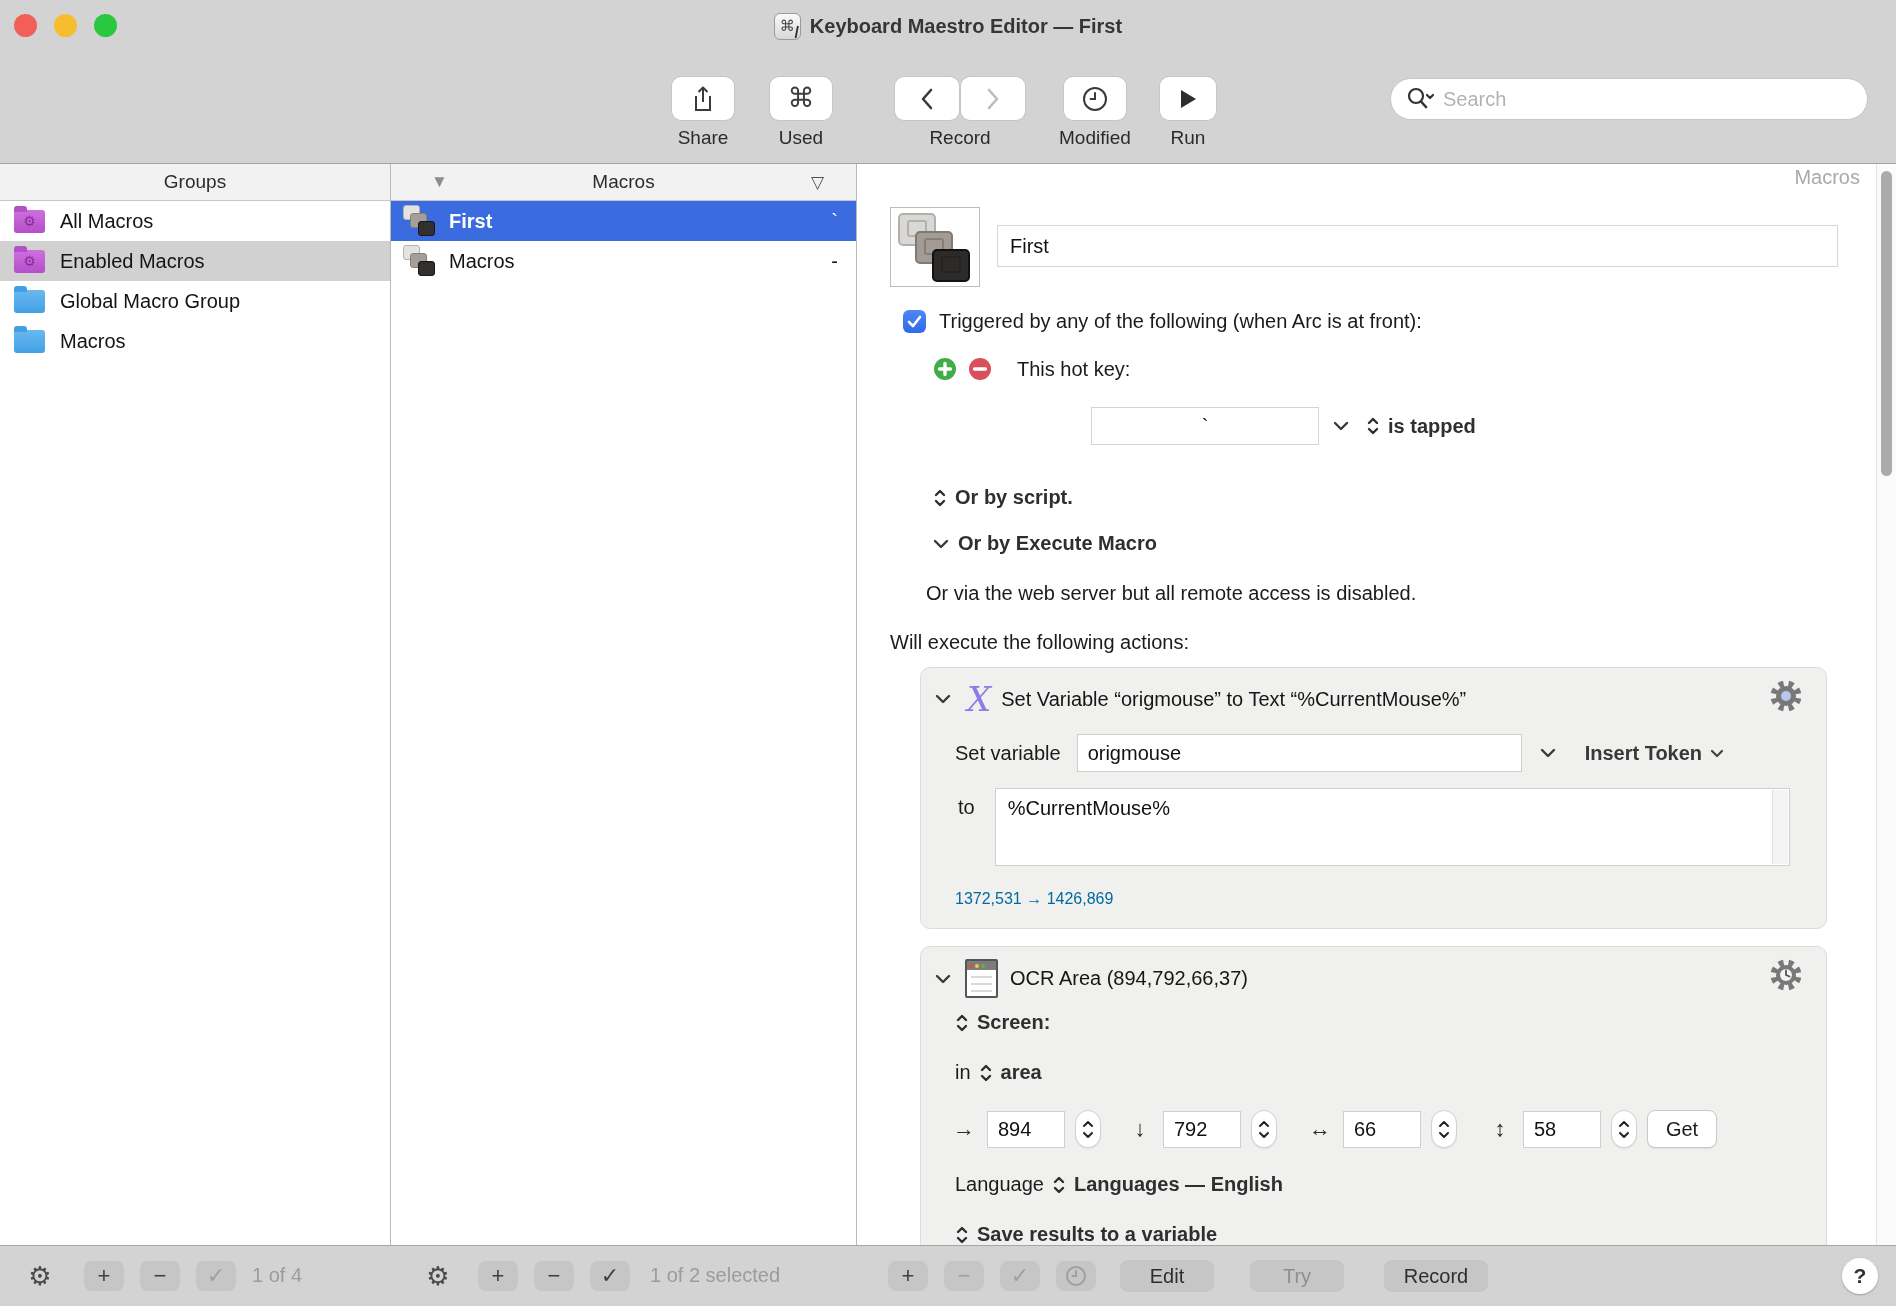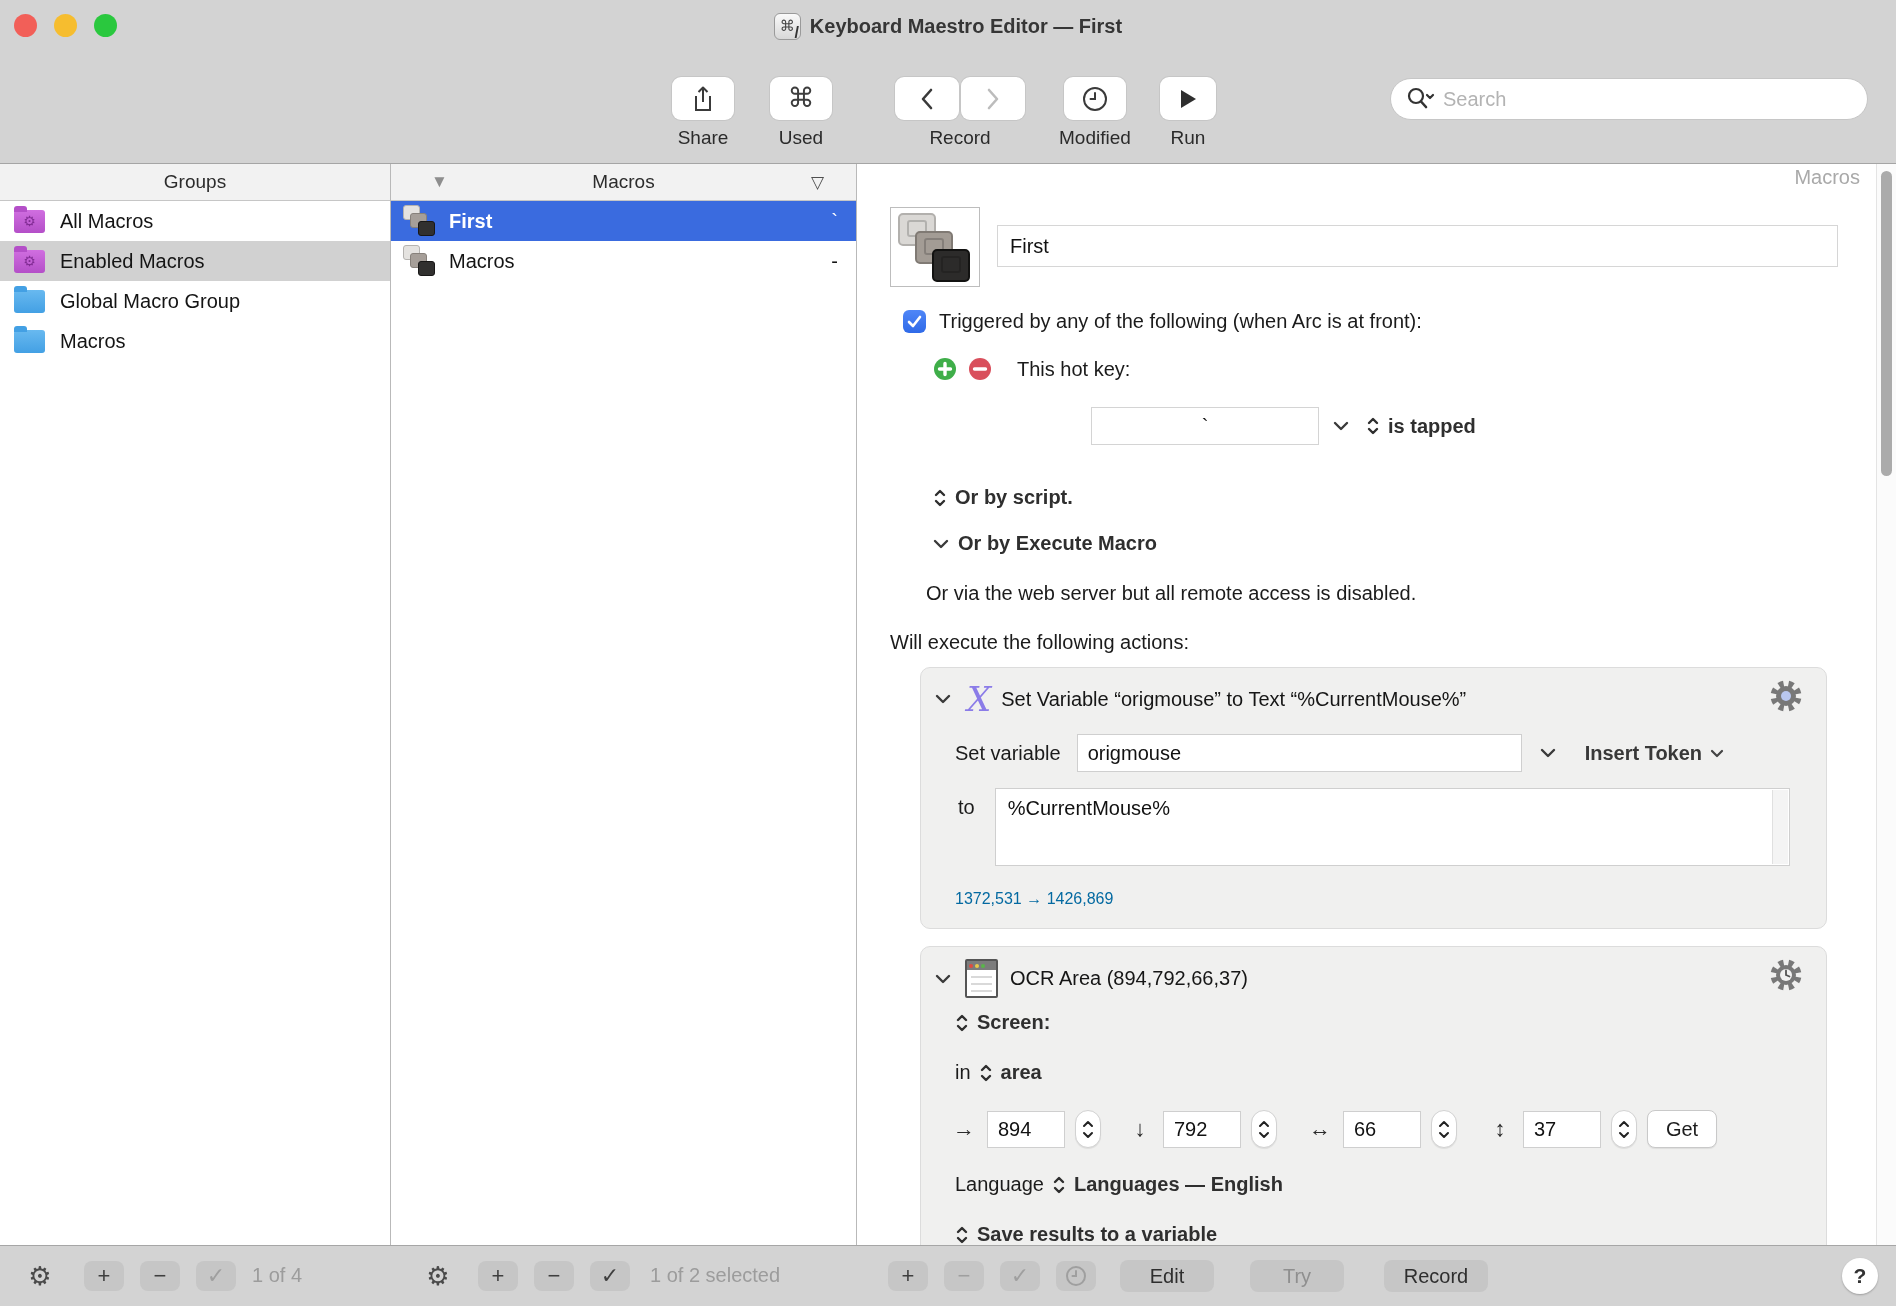--- a/index.html
+++ b/index.html
@@ -410,21 +410,21 @@
           <div class="field numfield">66</div>
           <span class="stepperctl">
             <svg width="12" height="8" viewBox="0 0 12 8">
                 <path d="M2 6 L6 2 L10 6" fill="none" stroke="#222" stroke-width="2" stroke-linecap="round" stroke-linejoin="round"></path>
               </svg>
             <svg width="12" height="8" viewBox="0 0 12 8">
                 <path d="M2 2 L6 6 L10 2" fill="none" stroke="#222" stroke-width="2" stroke-linecap="round" stroke-linejoin="round"></path>
               </svg>
           </span>
           <span class="arrowg" style="margin-left:20px">↕</span>
-          <div class="field numfield">37</div>
+          <div class="field numfield">58</div>
           <span class="stepperctl">
             <svg width="12" height="8" viewBox="0 0 12 8">
                 <path d="M2 6 L6 2 L10 6" fill="none" stroke="#222" stroke-width="2" stroke-linecap="round" stroke-linejoin="round"></path>
               </svg>
             <svg width="12" height="8" viewBox="0 0 12 8">
                 <path d="M2 2 L6 6 L10 2" fill="none" stroke="#222" stroke-width="2" stroke-linecap="round" stroke-linejoin="round"></path>
               </svg>
           </span>
           <div class="getbtn" style="">Get</div>
         </div>

